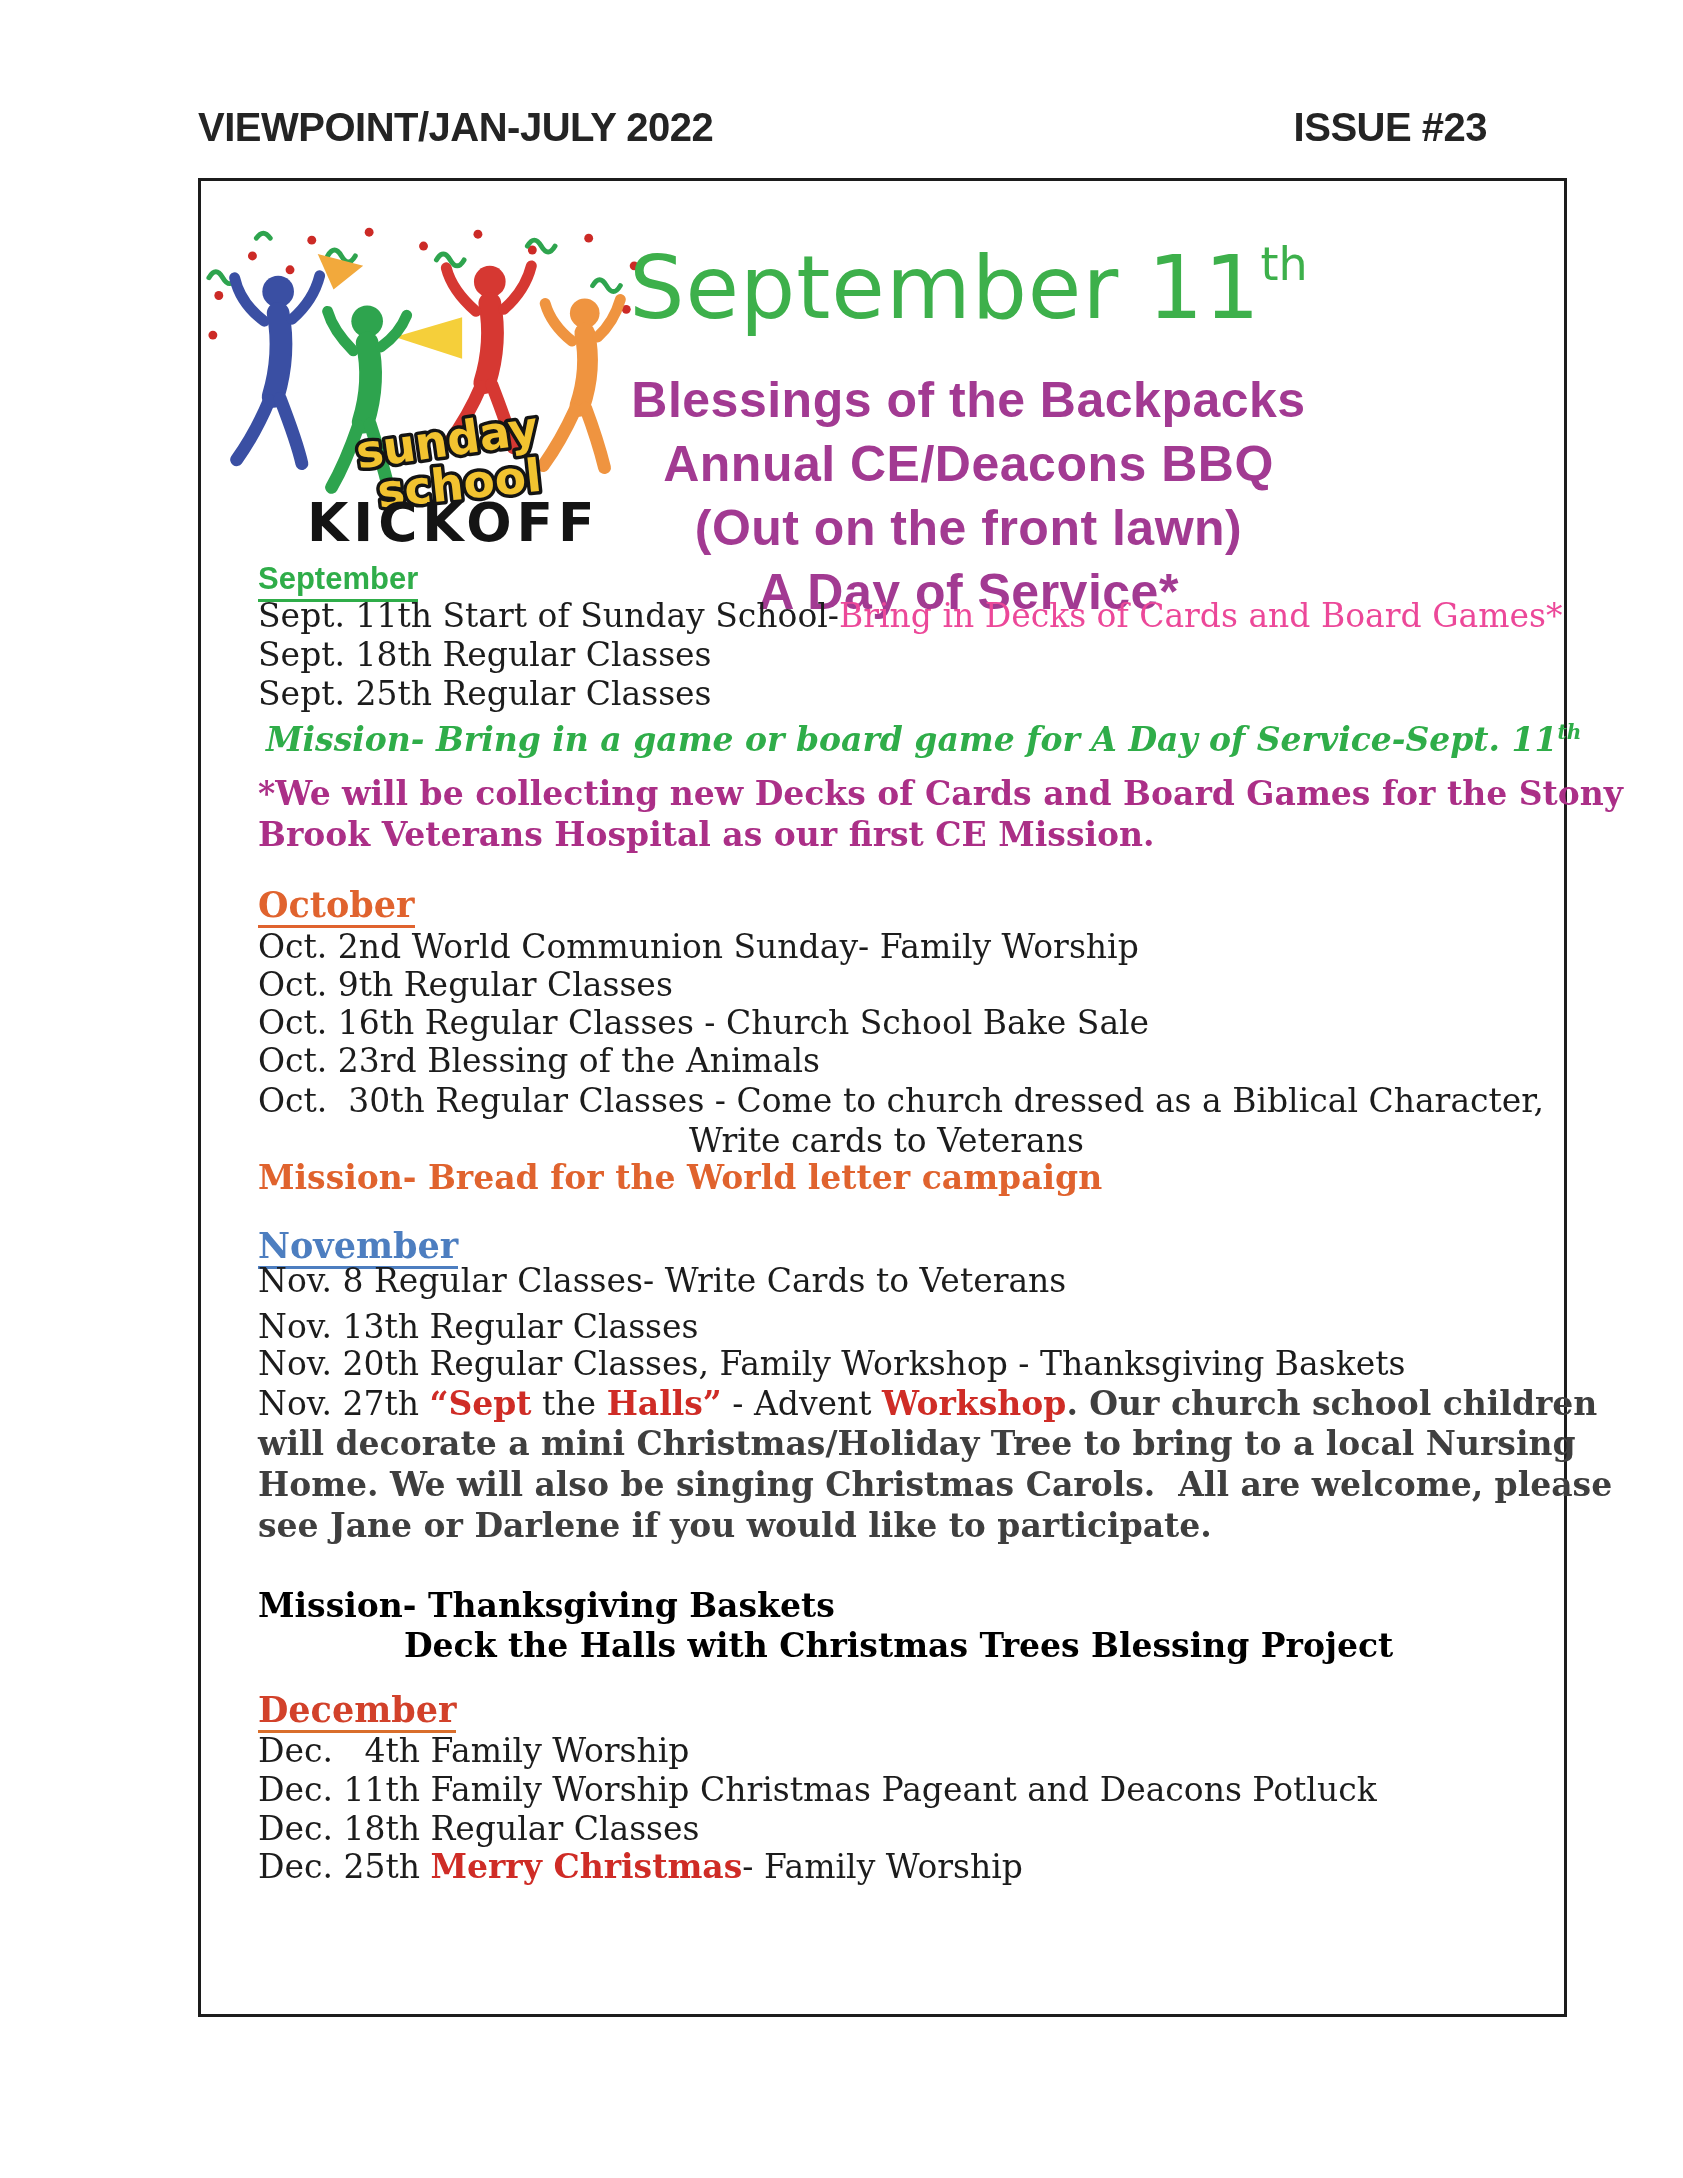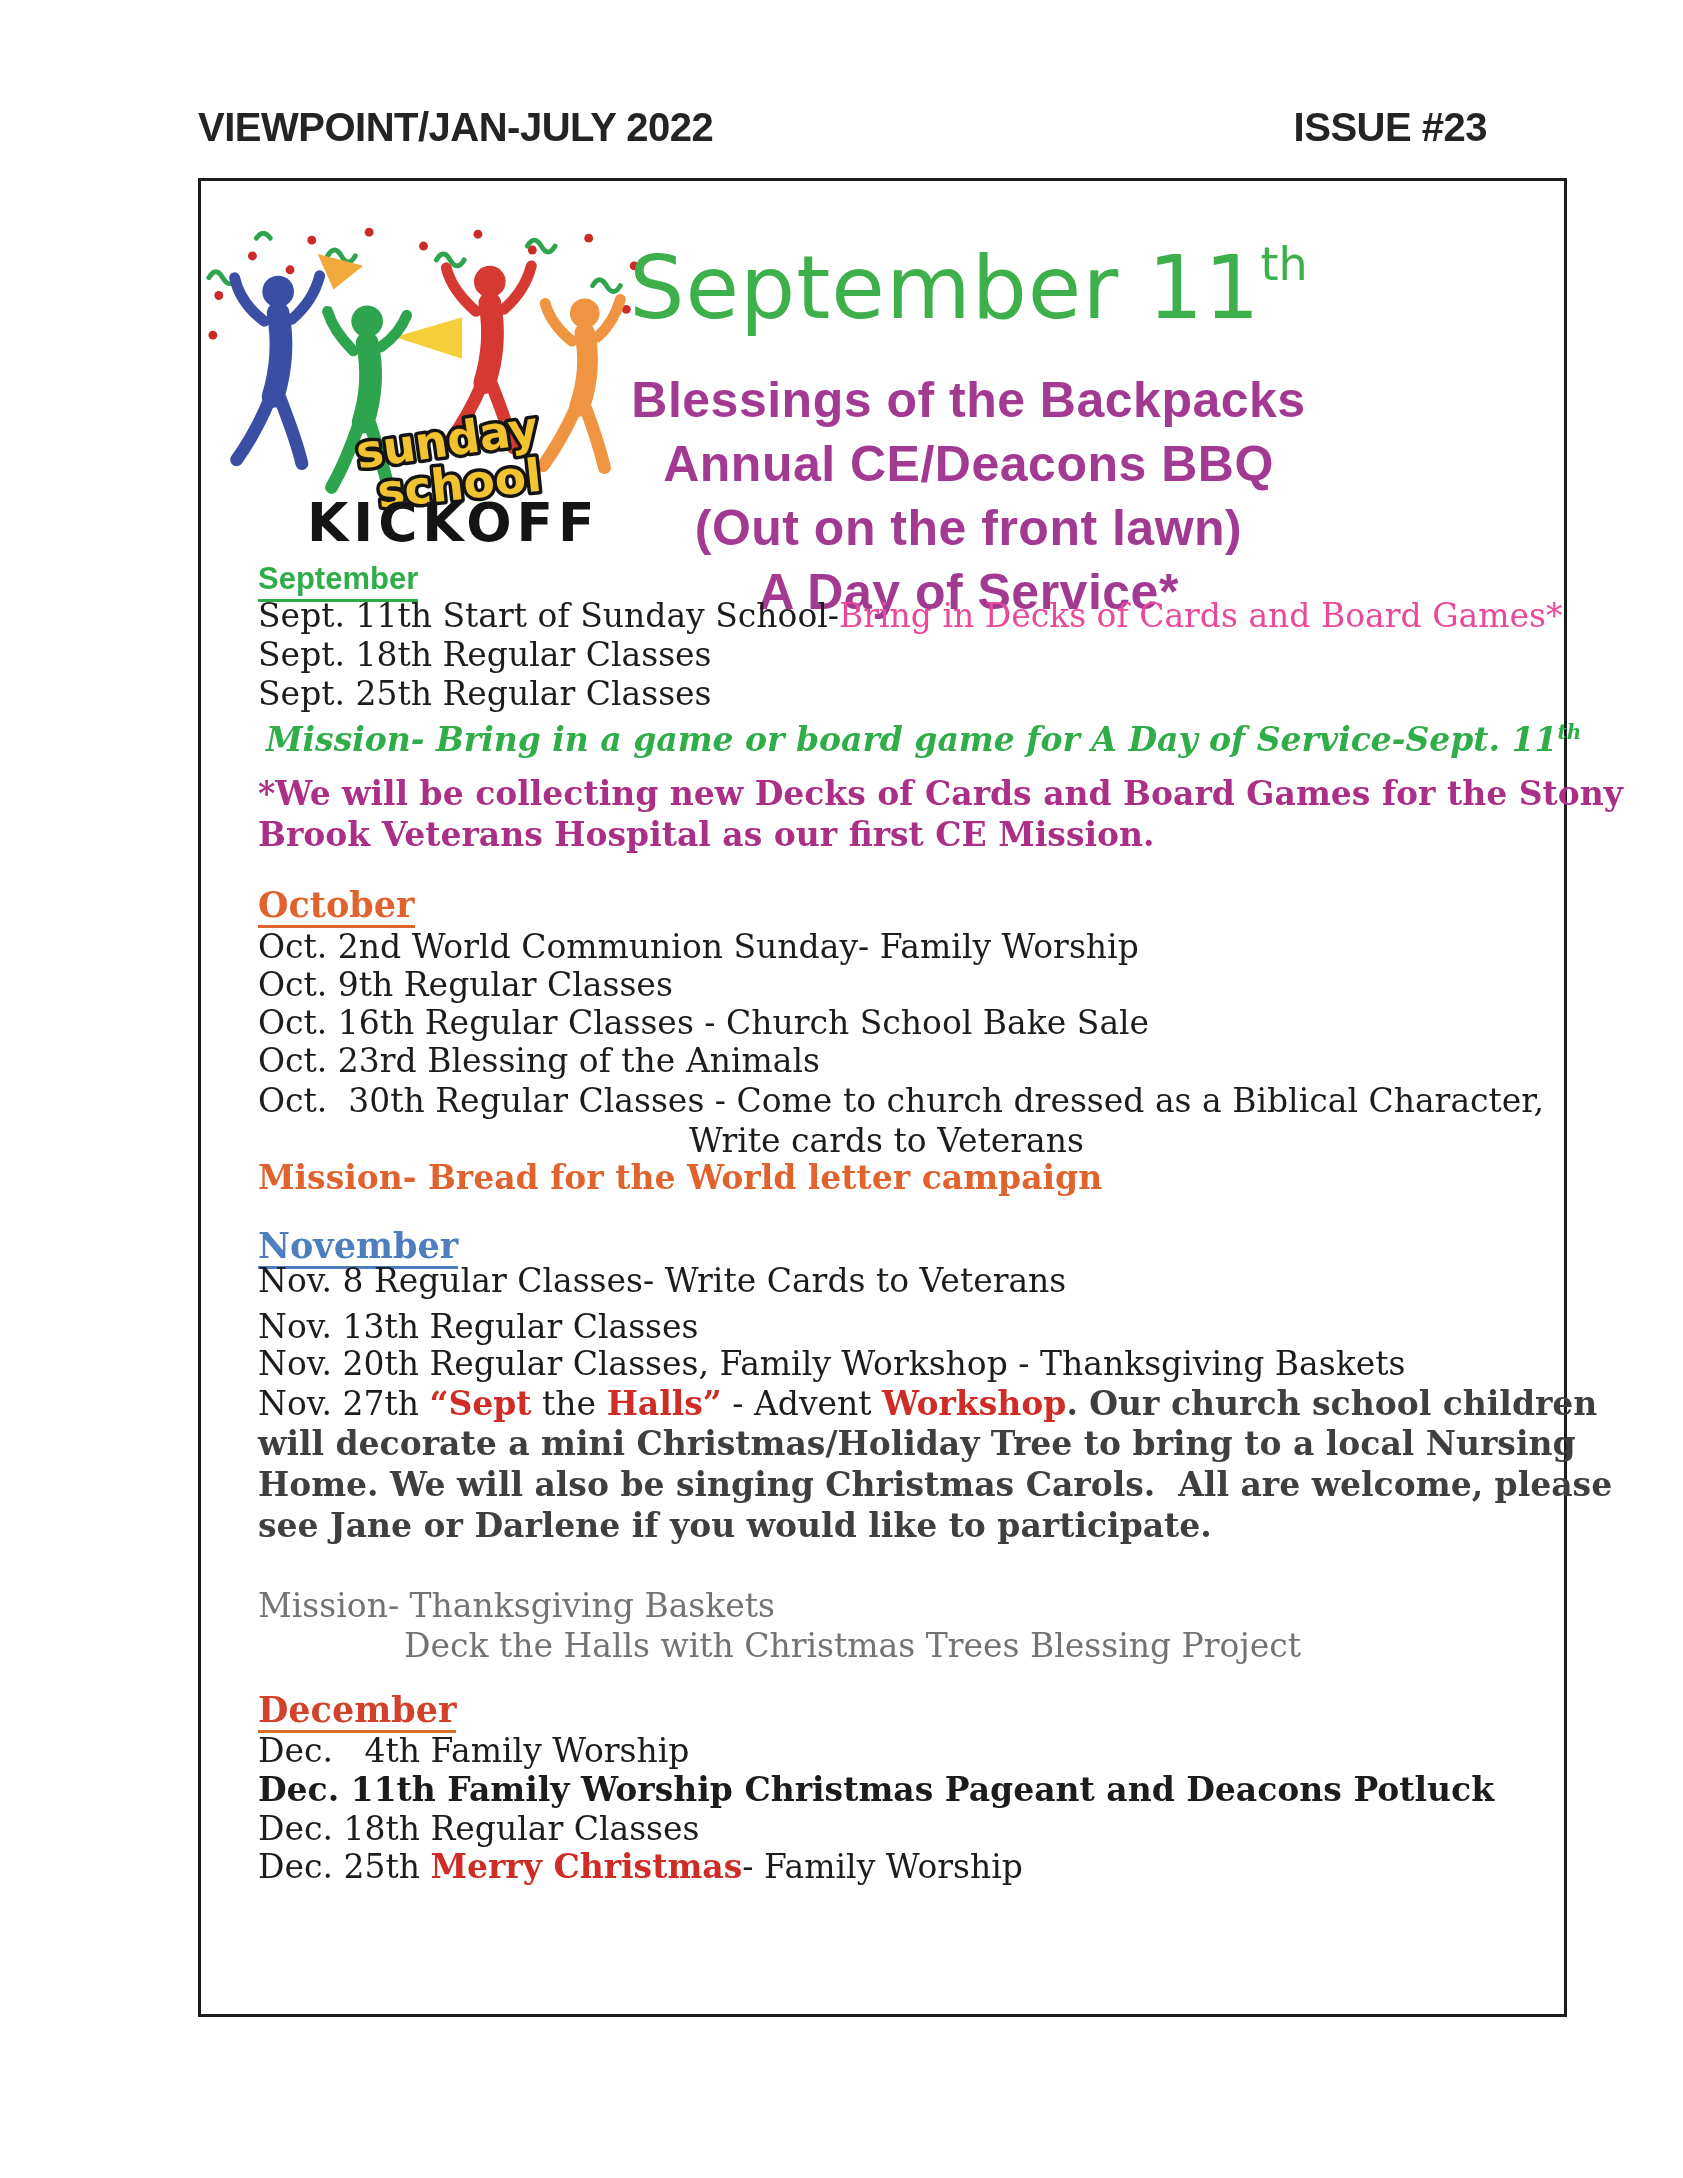--- a/index.html
+++ b/index.html
@@ -39,21 +39,21 @@
   .u{display:inline-block;padding-bottom:1px;border-bottom:3px solid currentColor;}
   .h-sep{font-family:"Liberation Sans",sans-serif;font-weight:bold;font-size:31px;color:#2fad49;}
   .h-month{font-weight:bold;font-size:35px;}
   .c-orange{color:#e0632e;}
   .c-blue{color:#4d7ec0;}
   .c-redhead{color:#d2412a;}
   .mission-green{color:#2fad49;font-weight:bold;font-style:italic;}
   .purple-note{color:#ab2f87;font-weight:bold;}
   .purple-inline{color:#ec4899;}
   .orange-bold{color:#e0632e;font-weight:bold;}
-  .blue-bold{color:#737373;font-weight:normal;}
+  .blue-bold{color:#000000;font-weight:bold;}
   .red-word{color:#cf2c26;font-weight:bold;}
   .gray-bold{color:#3f3f3f;font-weight:bold;}
   sup.small{font-size:20px;vertical-align:12px;}
   
   .logo{position:absolute;left:0px;top:45px;width:450px;height:322px;}
   .bubble{
     font-family:"DejaVu Sans",sans-serif;font-weight:bold;font-size:46px;
     fill:#f2c330;stroke:#141414;stroke-width:7px;paint-order:stroke;
     stroke-linejoin:round;text-anchor:middle;
   }
@@ -179,19 +179,19 @@
     <div class="ln" style="left:57px;top:1164px;">Nov. 20th Regular Classes, Family Workshop - Thanksgiving Baskets</div>
     <div class="ln" style="left:57px;top:1204px;"><span>Nov. 27th </span><span class="red-word">“Sept</span><span> the </span><span class="red-word">Halls”</span><span> - Advent </span><span class="red-word">Workshop</span><span class="gray-bold">. Our church school children</span></div>
     <div class="ln gray-bold" style="left:57px;top:1244px;">will decorate a mini Christmas/Holiday Tree to bring to a local Nursing</div>
     <div class="ln gray-bold" style="left:57px;top:1285px;">Home. We will also be singing Christmas Carols.  All are welcome, please</div>
     <div class="ln gray-bold" style="left:57px;top:1326px;">see Jane or Darlene if you would like to participate.</div>
     <div class="ln blue-bold" style="left:57px;top:1406px;">Mission- Thanksgiving Baskets</div>
     <div class="ln blue-bold" style="left:203px;top:1446px;">Deck the Halls with Christmas Trees Blessing Project</div>
 
     <div class="ln h-month c-redhead" style="left:57px;top:1510px;"><span class="u" style="border-color:#d96e2b;">December</span></div>
     <div class="ln" style="left:57px;top:1551px;">Dec.   4th Family Worship</div>
-    <div class="ln" style="left:57px;top:1590px;font-weight:bold;">Dec. 11th Family Worship Christmas Pageant and Deacons Potluck</div>
+    <div class="ln" style="left:57px;top:1590px;">Dec. 11th Family Worship Christmas Pageant and Deacons Potluck</div>
     <div class="ln" style="left:57px;top:1629px;">Dec. 18th Regular Classes</div>
     <div class="ln" style="left:57px;top:1667px;"><span>Dec. 25th </span><span class="red-word">Merry Christmas</span><span>- Family Worship</span></div>
 
   </div>
 </div>
 
 
 </body></html>

